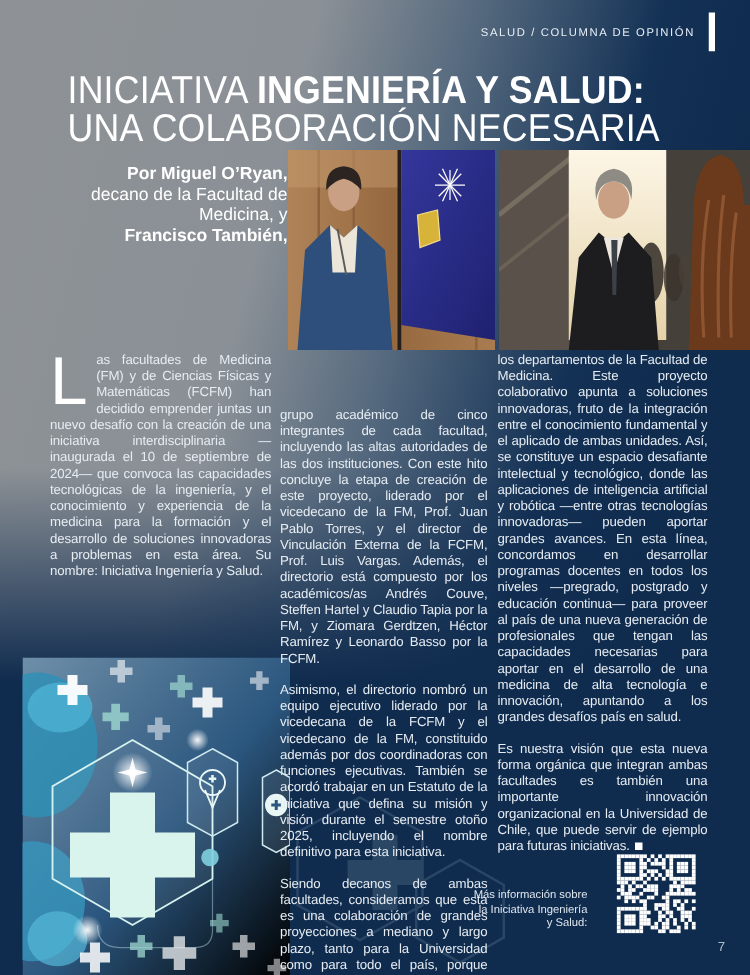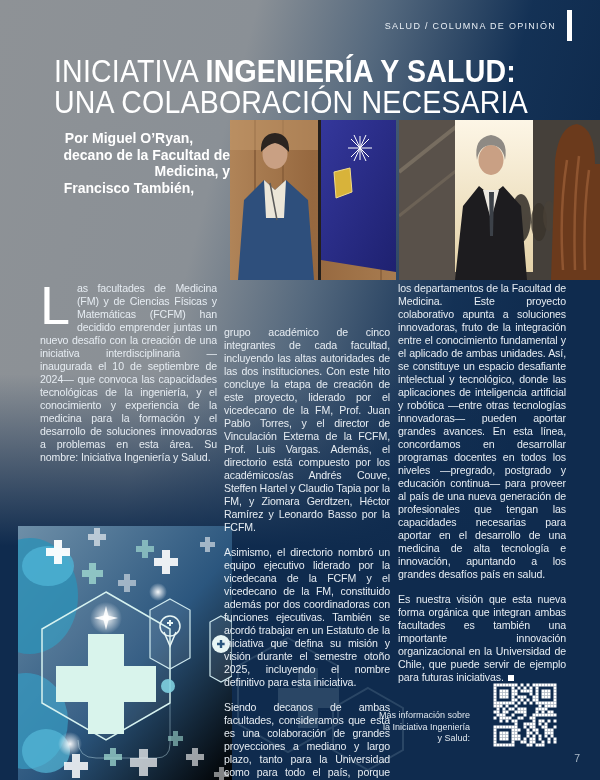--- a/index.html
+++ b/index.html
@@ -15,22 +15,22 @@
   
   .kicker{top:21px;right:44px;color:#e9eff5;font-size:9px;letter-spacing:1.3px;z-index:3;}
   .kicker-bar{top:10px;right:28px;width:5px;height:31px;background:#ffffff;z-index:3;}
   
   .title{left:54px;top:56px;color:#ffffff;z-index:3;transform:scaleX(0.92);transform-origin:left top;white-space:nowrap;}
   .title .l1{font-size:31px;font-weight:300;letter-spacing:0.2px;line-height:31px;}
   .title .l1 b{font-weight:700;}
   .title .l2{font-size:31px;font-weight:300;letter-spacing:0.2px;line-height:31px;}
   
   .byline{left:28px;top:130px;width:202px;text-align:right;color:#ffffff;font-size:14px;line-height:16.5px;z-index:3;}
-  .byline strong{display:block;font-weight:700;text-align:center;}
-  .byline span{display:block;font-weight:700;}
+  .byline strong{display:block;font-weight:700;}
+  .byline span{display:block;font-weight:400;}
   
   .photo{top:120px;height:160px;z-index:2;overflow:hidden;}
   .photo svg{display:block;}
   #photo-left{left:230px;width:166px;}
   #photo-right{left:399px;width:201px;}
   
   .col{top:282px;color:#e6ecf2;font-size:10.6px;line-height:13px;text-align:justify;z-index:4;letter-spacing:-0.1px;}
   .col p{margin:0 0 12px 0;}
   #col1{left:40px;width:177px;height:250px;overflow:hidden;}
   #col2{left:224px;width:166px;height:478px;overflow:hidden;margin-top:44px;}

